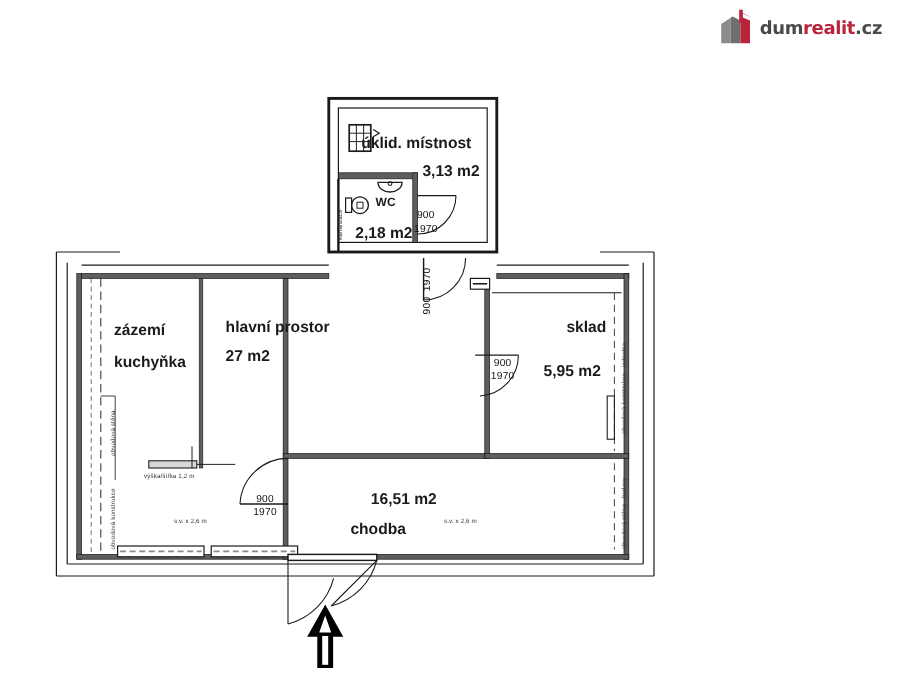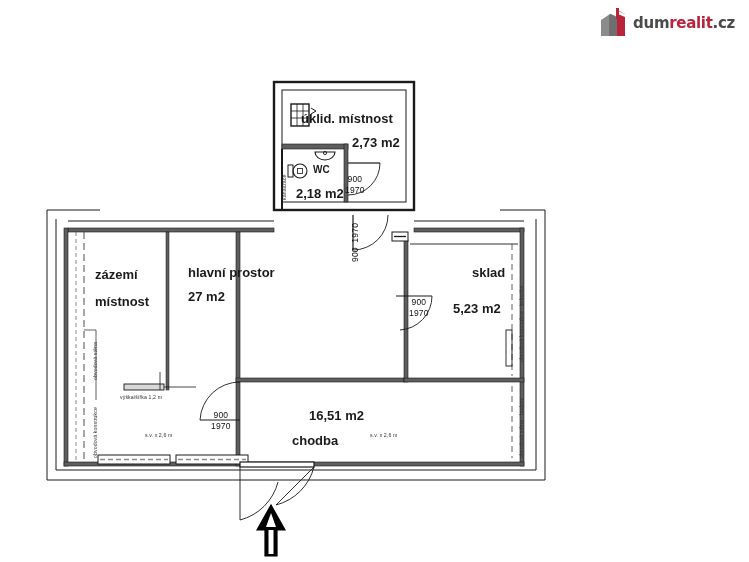--- a/index.html
+++ b/index.html
@@ -200,43 +200,43 @@
     <path d="M271,505 L257,530 L265,530 L265,556 L277,556 L277,530 L285,530 Z" fill="#000000" stroke="#000000" stroke-width="1.2"></path>
     <path d="M271,513 L266,527 L276,527 Z" fill="#ffffff"></path>
     <rect x="268.5" y="530" width="5" height="24" fill="#ffffff"></rect>
   </g>
 </svg>
 
 <div class="room-label" style="left:301px;top:111px;">
   <div class="room-name">úklid. místnost</div>
 </div>
 <div class="room-label" style="left:352px;top:135px;">
-  <div class="room-area">2,73 m2</div>
+  <div class="room-area">3,13 m2</div>
 </div>
 
 <div class="wc-text" style="left:313px;top:164px;">WC</div>
 <div class="room-label" style="left:296px;top:186px;">
   <div class="room-area">2,18 m2</div>
 </div>
 
 <div class="room-label" style="left:95px;top:267px;">
   <div class="room-name">zázemí</div>
-  <div class="room-name" style="margin-top:12px;">místnost</div>
+  <div class="room-name" style="margin-top:12px;">kuchyňka</div>
 </div>
 
 <div class="room-label" style="left:188px;top:265px;">
   <div class="room-name">hlavní prostor</div>
   <div class="room-area" style="margin-top:9px;">27 m2</div>
 </div>
 
 <div class="room-label" style="left:472px;top:265px;">
   <div class="room-name">sklad</div>
 </div>
 <div class="room-label" style="left:453px;top:301px;">
-  <div class="room-area">5,23 m2</div>
+  <div class="room-area">5,95 m2</div>
 </div>
 
 <div class="room-label" style="left:292px;top:400px;margin-top:33px;">
   <div class="room-name">chodba</div>
 </div>
 <div class="room-label" style="left:289px;top:408px;margin-left:20px;">
   <div class="room-area">16,51 m2</div>
 </div>
 
 <div class="door-dim" style="left:345px;top:174px;">

